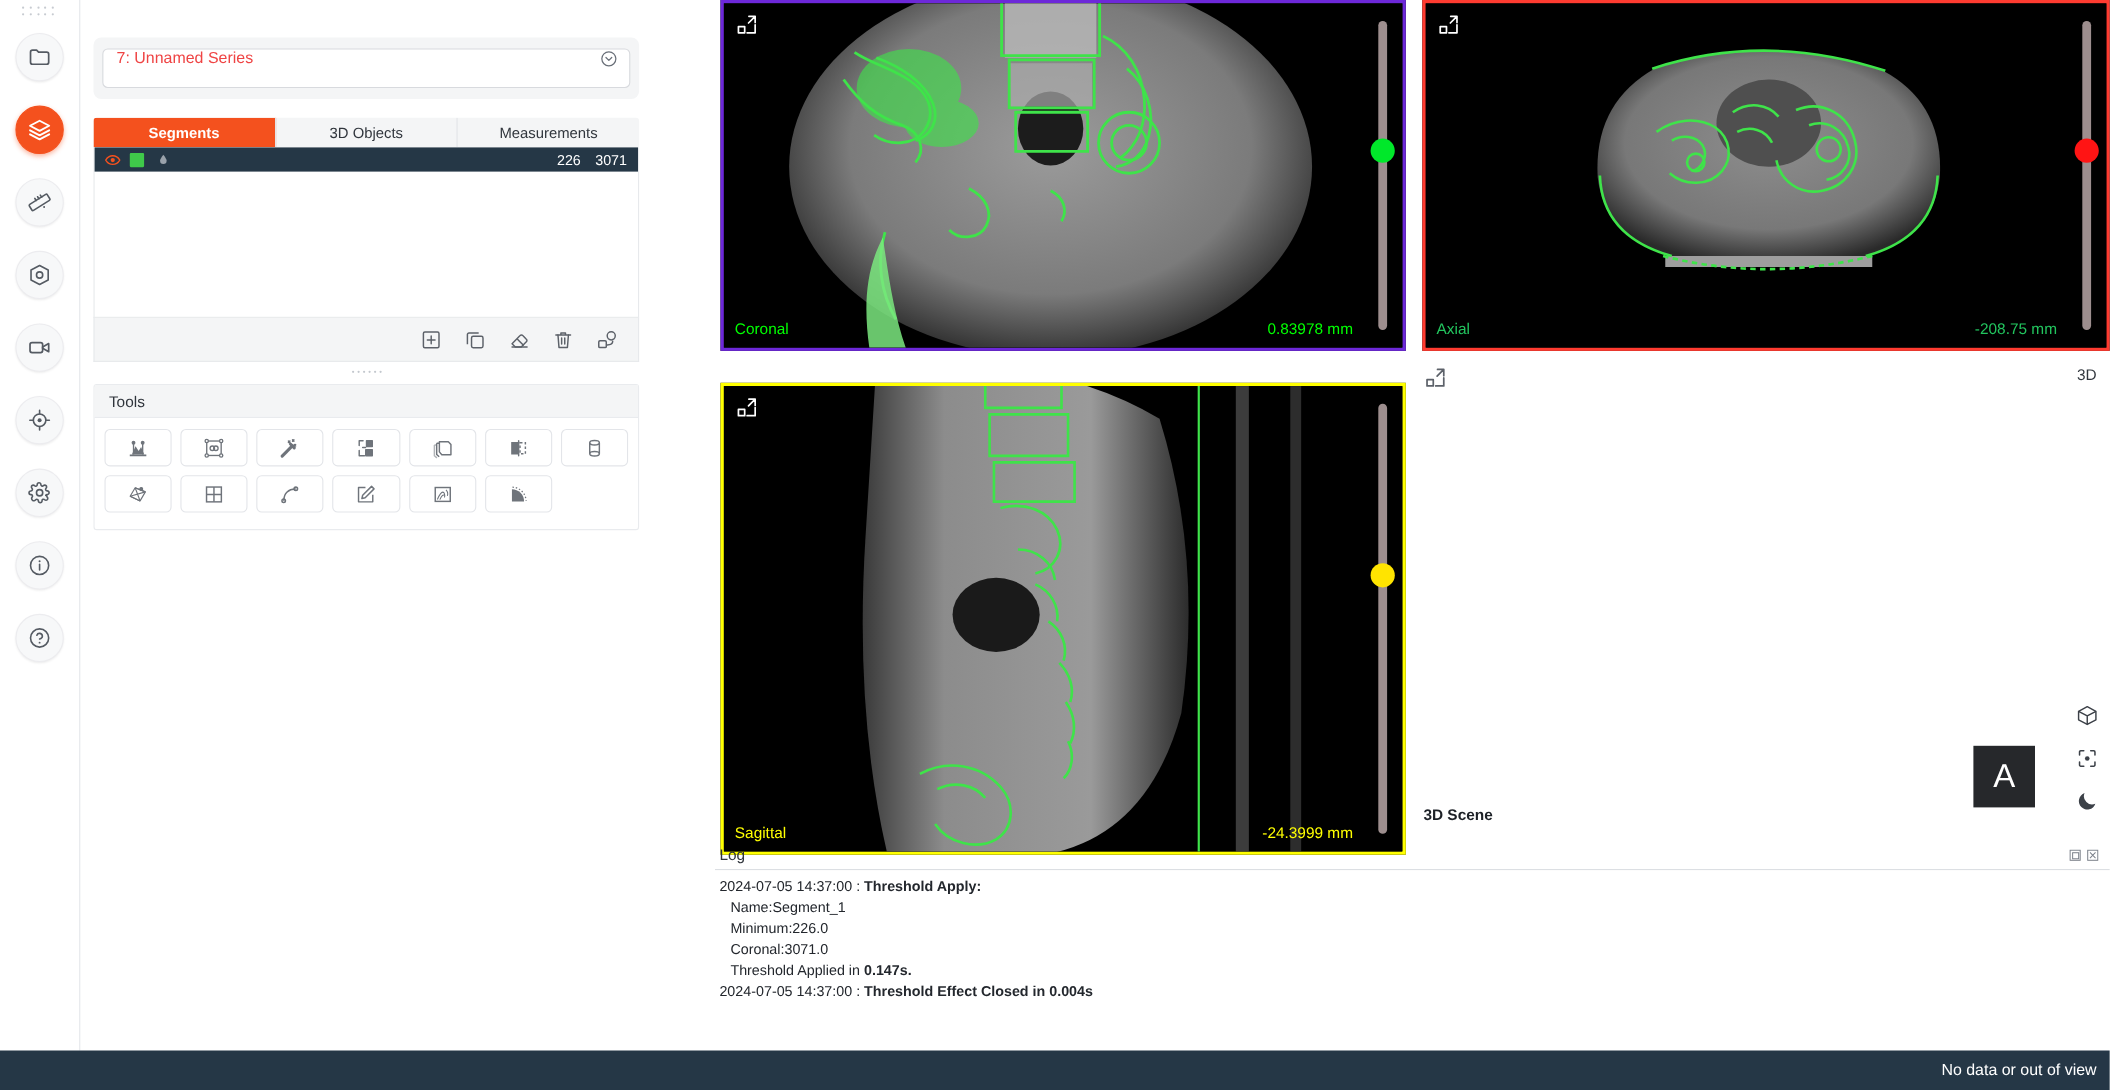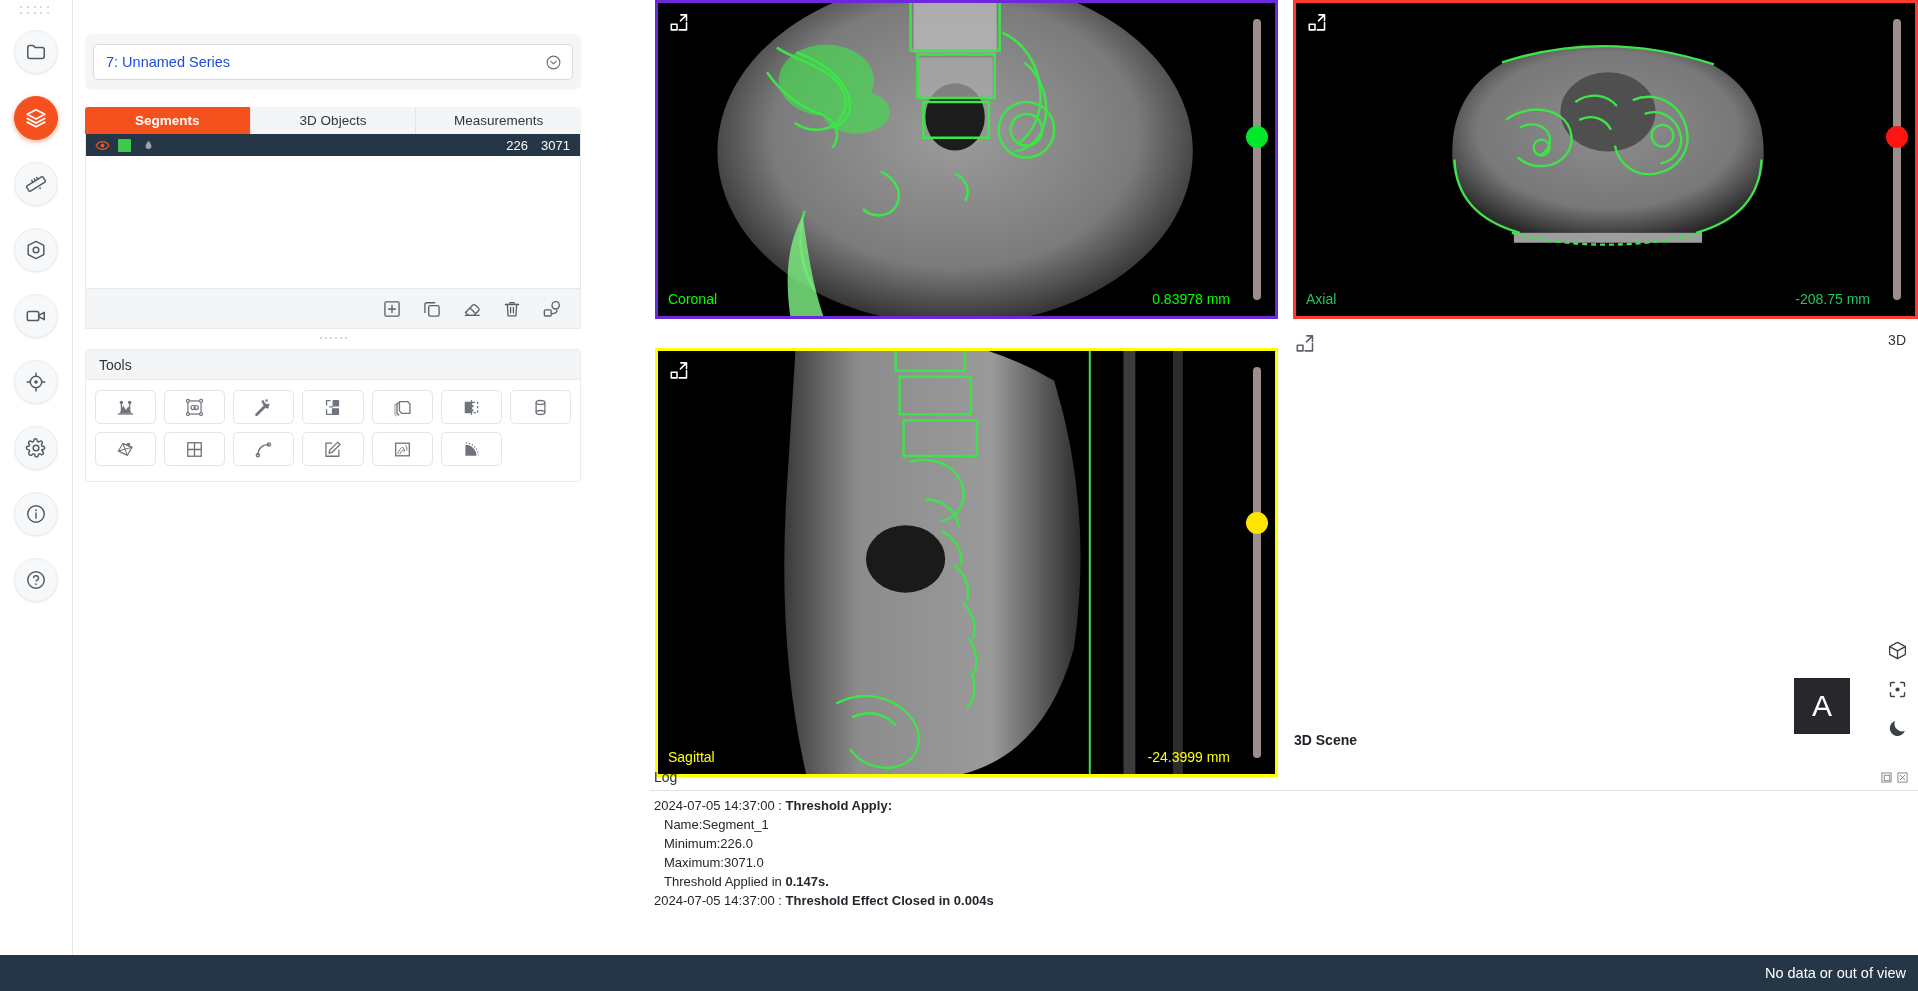--- a/index.html
+++ b/index.html
@@ -36,22 +36,22 @@
   .lpanel { position: absolute; left: 74px; top: 0; width: 518px; height: 955px; background: #ffffff; }
 
   .series-card {
     position: absolute; left: 11px; top: 34px; width: 496px; height: 56px;
     background: #f4f5f6; border-radius: 7px;
     display: flex; align-items: center; padding: 0 8px;
   }
   .series-select {
     flex: 1; height: 36px; background: #ffffff;
     border: 1px solid #d8dade; border-radius: 5px;
-    display: flex; align-items: center; justify-content: space-between;
-    padding: 0 10px 0 12px; font-size: 14.5px; color: #1d4ed8; cursor: pointer;
+    display: flex; justify-content: space-between;
+    padding: 0 10px 0 12px; font-size: 14.5px; color: #ef4444; cursor: pointer;
   }
   .series-select .chev { color: #6a7079; display:flex; }
   .series-select .chev svg { width: 17px; height: 17px; }
 
   
   .tabs { position: absolute; left: 11px; top: 107px; width: 496px; height: 27px;
     display: flex; background: #f4f5f6; border-radius: 3px 3px 0 0; overflow: hidden; }
   .tab { flex: 1; display: flex; align-items: center; justify-content: center;
     font-size: 13.5px; color: #31363d; cursor: pointer; border-right: 1px solid #e2e4e7; }
   .tab:last-child { border-right: none; }
@@ -666,21 +666,21 @@
       <div class="log-line">
         <span>2024-07-05 14:37:00 : </span><b>Threshold Apply:</b>
       </div>
       <div class="log-line ind">
         <span>Name:Segment_1</span><b></b>
       </div>
       <div class="log-line ind">
         <span>Minimum:226.0</span><b></b>
       </div>
       <div class="log-line ind">
-        <span>Maximum:3071.0</span><b></b>
+        <span>Coronal:3071.0</span><b></b>
       </div>
       <div class="log-line ind">
         <span>Threshold Applied in </span><b>0.147s.</b>
       </div>
       <div class="log-line">
         <span>2024-07-05 14:37:00 : </span><b>Threshold Effect Closed in 0.004s</b>
       </div>
     </div>
   </div>
 

